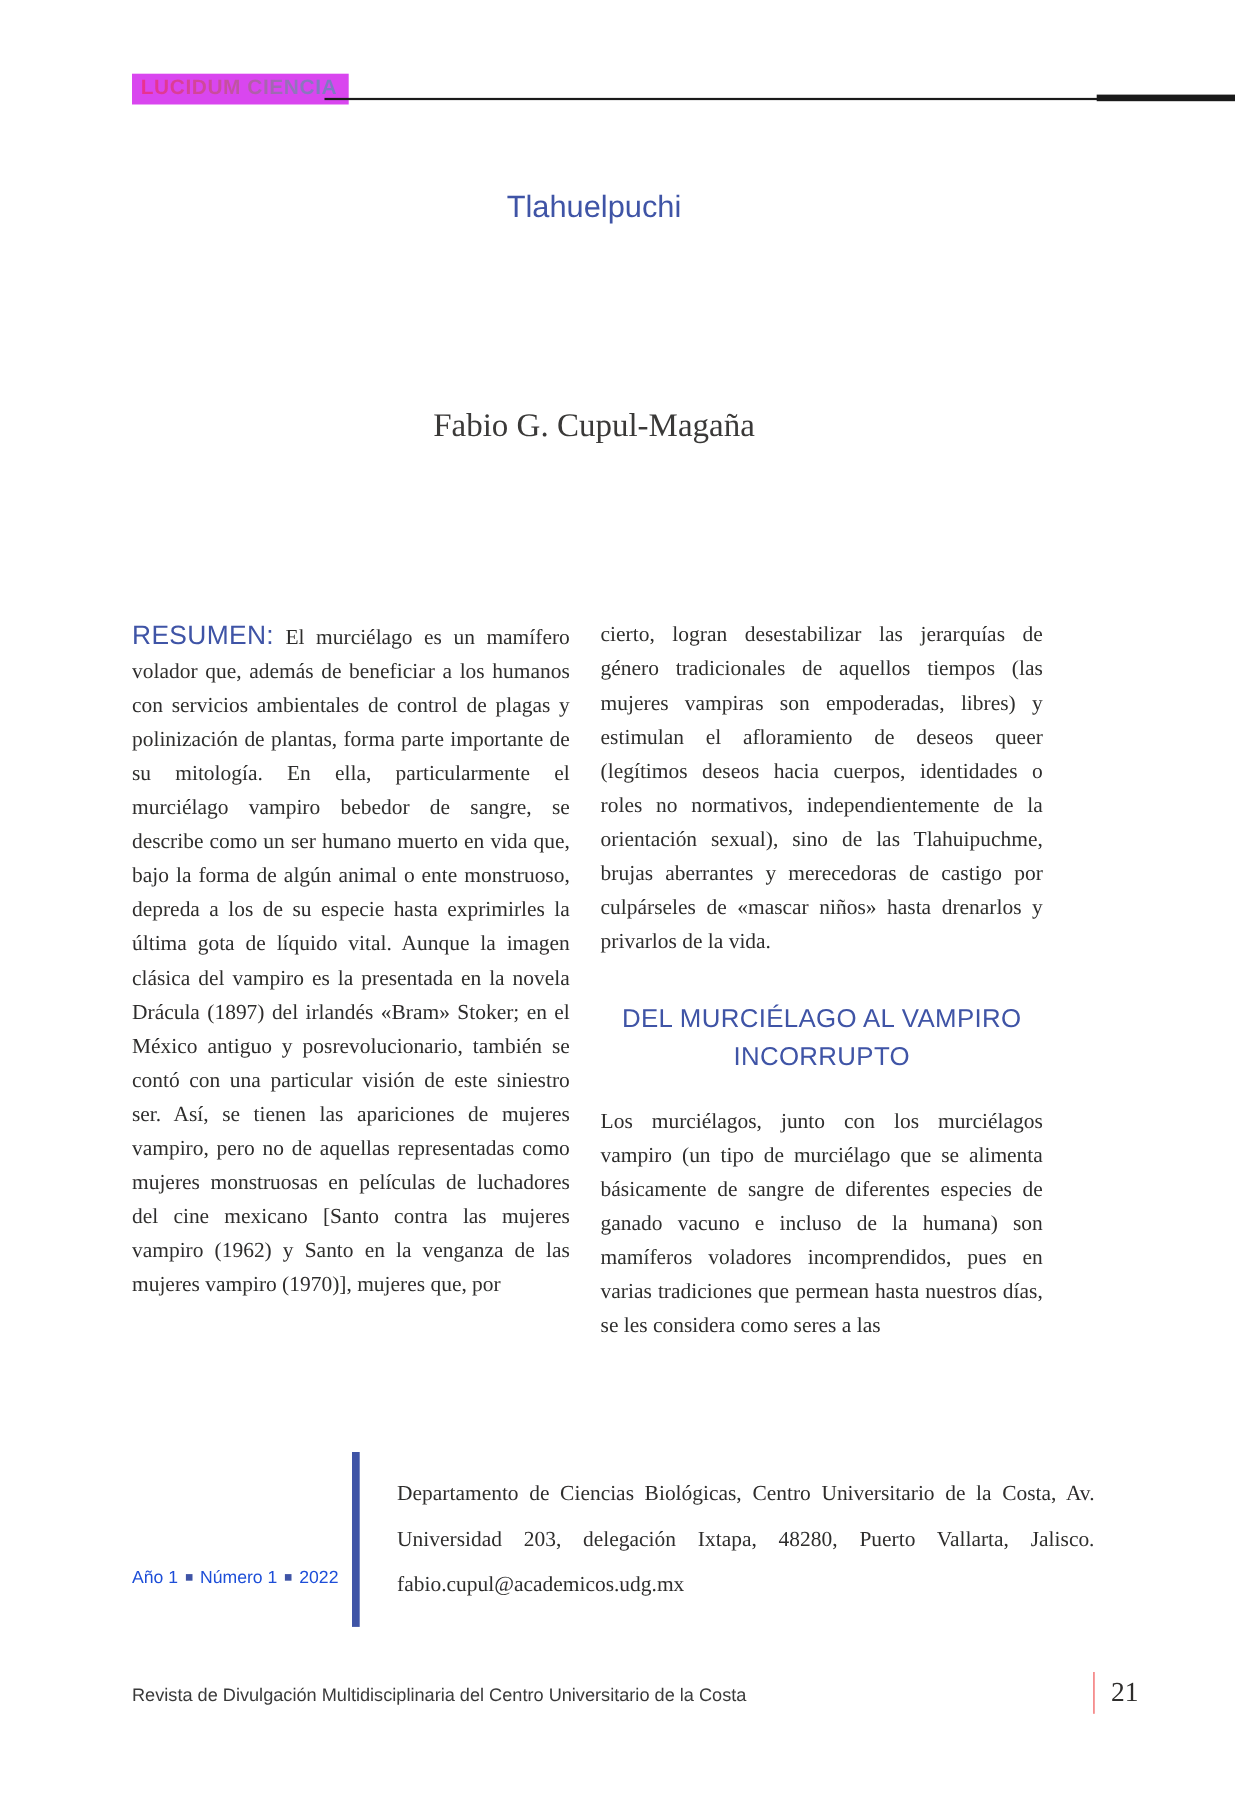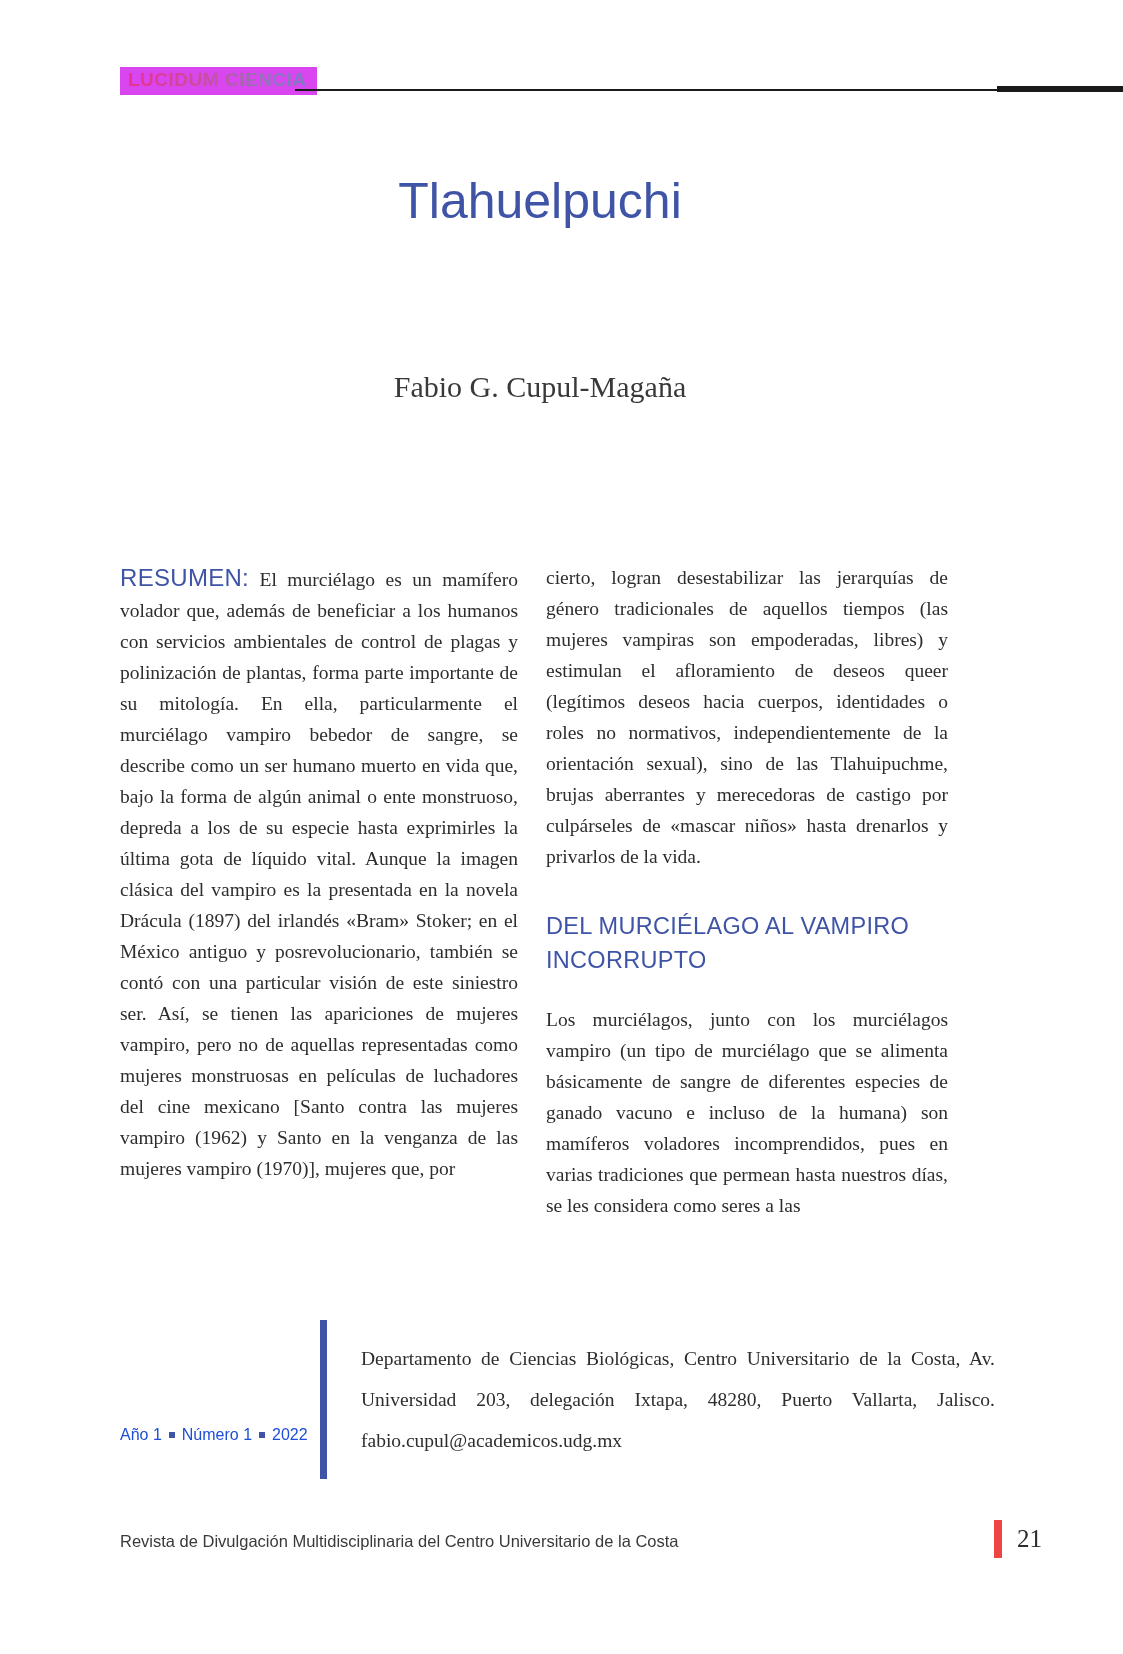--- a/index.html
+++ b/index.html
@@ -48,21 +48,21 @@
 
   
   .title {
     position: absolute;
     left: 120px; top: 172px;
     width: 840px;
     margin: 0;
     text-align: center;
     font-family: "Liberation Sans", sans-serif;
     font-weight: 400;
-    font-size: 50px;
+    font-size: 28px;
     color: #3f54a6;
   }
   .author {
     position: absolute;
     left: 120px; top: 370px;
     width: 840px;
     text-align: center;
     font-family: "Liberation Serif", serif;
     font-size: 30px;
     color: #3a3938;
@@ -86,21 +86,21 @@
     letter-spacing: 0.3px;
   }
   .it { }
   .section-heading {
     margin: 37px 0 27px 0;
     font-family: "Liberation Sans", sans-serif;
     font-weight: 400;
     font-size: 23.5px;
     line-height: 34px;
     color: #3f54a6;
-    text-align: left;
+    text-align: center;
     letter-spacing: 0.3px;
   }
 
   
   .affiliation {
     position: absolute;
     left: 320px; top: 1320px;
     width: 658px;
     border-left: 7px solid #3f54a6;
     padding: 6px 0 6px 22px;
@@ -133,21 +133,21 @@
     left: 120px; top: 1532px;
     font-family: "Liberation Sans", sans-serif;
     font-size: 16.5px;
     color: #3a3a3a;
     white-space: nowrap;
   }
   .page-number {
     position: absolute;
     left: 994px; top: 1520px;
     height: 38px;
-    border-left: 8px solid #ef4444;
+    border-left: 1px solid #ef4444;
     padding-left: 15px;
     display: flex; align-items: center;
     font-family: "Liberation Serif", serif;
     font-size: 25px;
     color: #2e2d2c;
   }
 </style>
 </head>
 <body>
 

